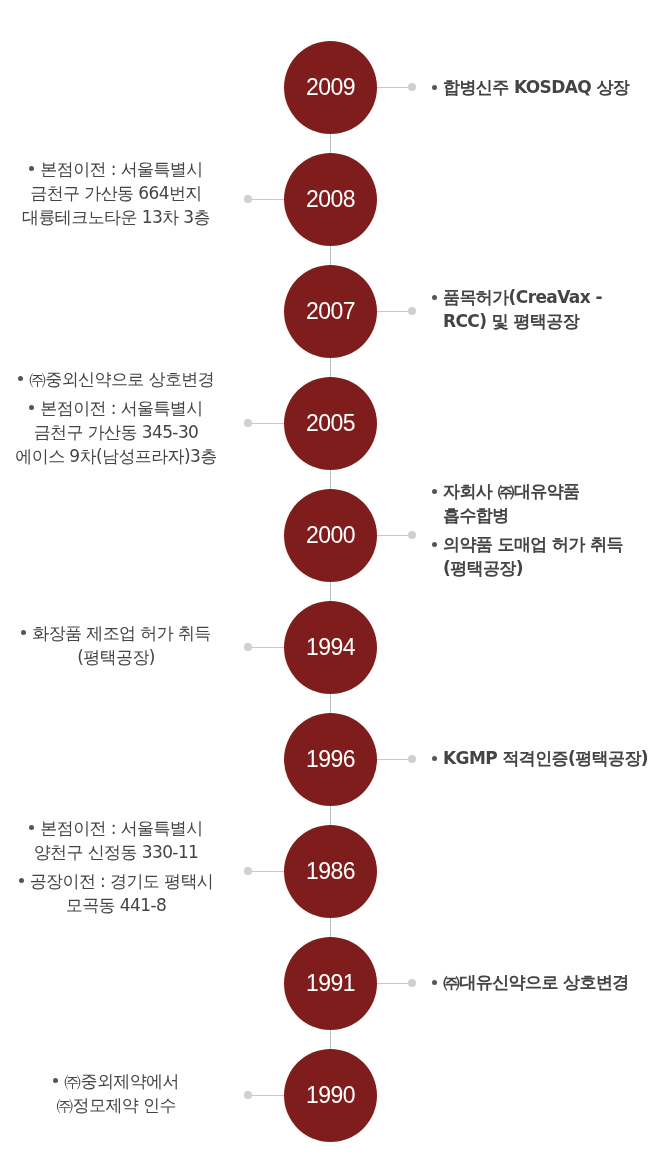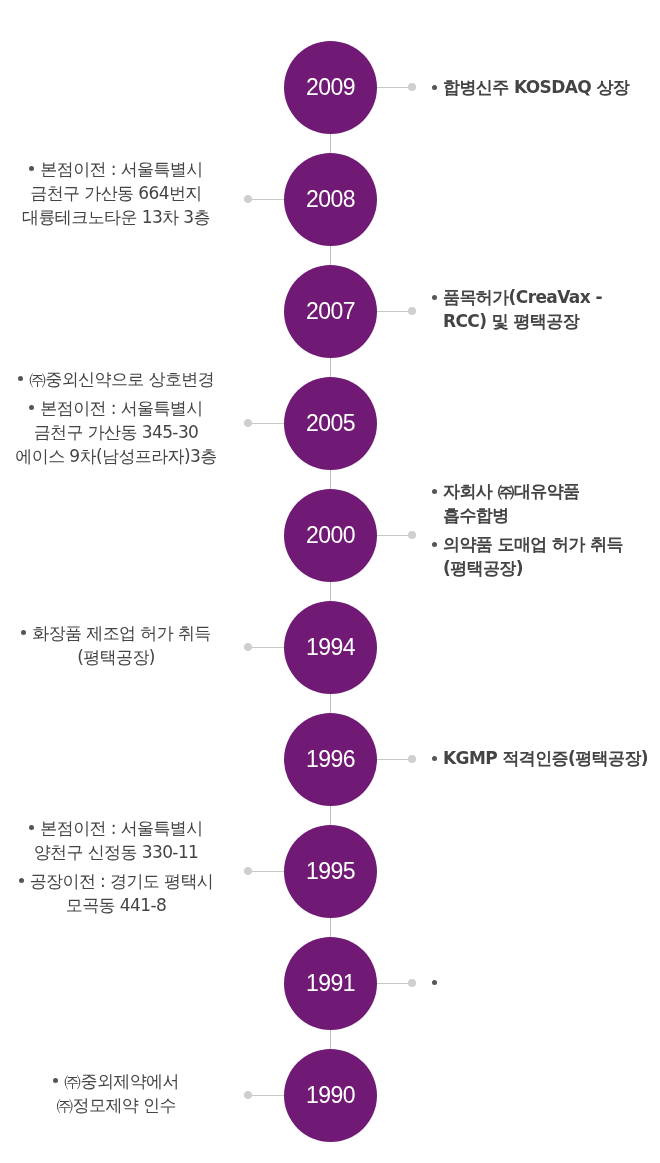--- a/index.html
+++ b/index.html
@@ -36,21 +36,21 @@
       width: 660px;
       height: 0;
     }
     .circle {
       position: absolute;
       left: 284px;
       top: -46px;
       width: 93px;
       height: 93px;
       border-radius: 50%;
-      background: #701a75;
+      background: #7f1d1d;
       color: #ffffff;
       display: flex;
       align-items: center;
       justify-content: center;
       font-family: "Liberation Sans", "DejaVu Sans", sans-serif;
       font-size: 23px;
       letter-spacing: -0.5px;
       z-index: 2;
     }
     .conn {
@@ -190,35 +190,35 @@
     <div class="dot right"></div>
     <div class="circle">1996</div>
     <div class="items right" style="top:-13px">
       <div class="item"><span class="bullet"></span><span>KGMP 적격인증(평택공장)</span></div>
     </div>
   </div>
 
   <div class="entry" style="top:871px">
     <div class="conn left"></div>
     <div class="dot left"></div>
-    <div class="circle">1995</div>
+    <div class="circle">1986</div>
     <div class="items left" style="top:-55px">
       <div class="item"><span class="bullet"></span><span>본점이전 : 서울특별시
 양천구 신정동 330-11</span></div>
       <div class="item"><span class="bullet"></span><span>공장이전 : 경기도 평택시
 모곡동 441-8</span></div>
     </div>
   </div>
 
   <div class="entry" style="top:983px">
     <div class="conn right"></div>
     <div class="dot right"></div>
     <div class="circle">1991</div>
     <div class="items right" style="top:-13px">
-      <div class="item"><span class="bullet"></span></div>
+      <div class="item"><span class="bullet"></span><span>㈜대유신약으로 상호변경</span></div>
     </div>
   </div>
 
   <div class="entry" style="top:1095px">
     <div class="conn left"></div>
     <div class="dot left"></div>
     <div class="circle">1990</div>
     <div class="items left" style="top:-26px">
       <div class="item"><span class="bullet"></span><span>㈜중외제약에서
 ㈜정모제약 인수</span></div>

